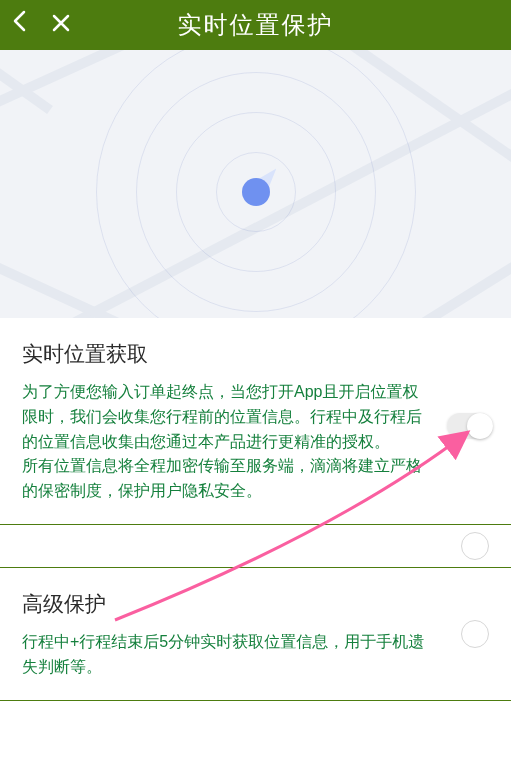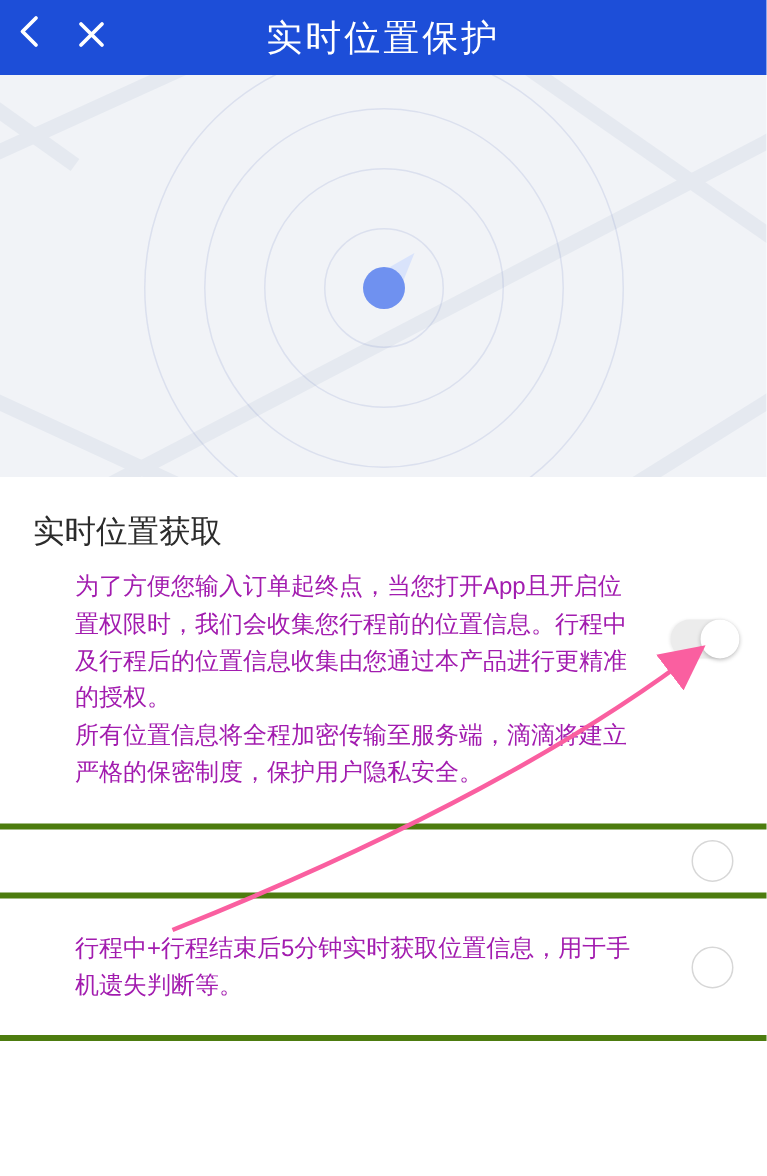--- a/index.html
+++ b/index.html
@@ -6,21 +6,21 @@
     body {
       width: 511px;
       height: 784px;
       font-family: -apple-system, "Helvetica Neue", Arial, sans-serif;
       background: #fff;
       overflow: hidden;
       position: relative;
     }
     .header {
       height: 50px;
-      background: #1d4ed8;
+      background: #4d7c0f;
       display: flex;
       align-items: center;
       color: #fff;
       position: relative;
     }
     .header .back-btn {
       padding: 0 12px;
       font-size: 22px;
       line-height: 50px;
       cursor: pointer;
@@ -73,35 +73,34 @@
       width: 0; height: 0;
       border-left: 9px solid transparent;
       border-right: 9px solid transparent;
       border-bottom: 26px solid #d9e3fb;
       transform: translate(-50%, -50%) rotate(41deg) translateY(-18px);
       border-radius: 2px;
     }
 
     .section {
       padding: 22px 22px 20px 22px;
-      border-bottom: 4px solid #4d7c0f;
+      border-bottom: 1px solid #4d7c0f;
       position: relative;
     }
     .section .s-title {
       font-size: 21px;
       color: #2b2b2b;
       margin-bottom: 12px;
       font-weight: 500;
     }
     .section .s-desc {
       font-size: 16px;
-      color: #a21caf;
+      color: #15803d;
       line-height: 1.55;
       padding-right: 62px;
-      margin-left: 28px;
     }
     .toggle {
       position: absolute;
       right: 18px;
       top: 95px;
       width: 46px; height: 26px;
       background: #ececec;
       border-radius: 13px;
       cursor: pointer;
       box-shadow: -1px 0 2px rgba(0,0,0,0.06);
@@ -173,20 +172,21 @@
   <div class="toggle">
     <div class="knob"></div>
   </div>
 </div>
 
 <div class="section">
   <div class="radio"></div>
 </div>
 
 <div class="section">
+  <div class="s-title">高级保护</div>
   <div class="s-desc">行程中+行程结束后5分钟实时获取位置信息，用于手机遗失判断等。</div>
   <div class="radio"></div>
 </div>
 
 <svg class="arrow-overlay" width="511" height="784">
   <defs>
     <marker id="ah" markerWidth="12" markerHeight="12" refX="9" refY="5" orient="auto">
       <path d="M0,0 L10,5 L0,10 Z" fill="#fa5fa0"></path>
     </marker>
   </defs>

